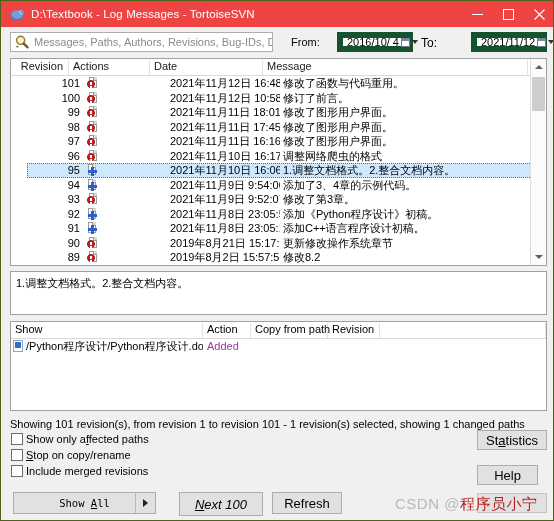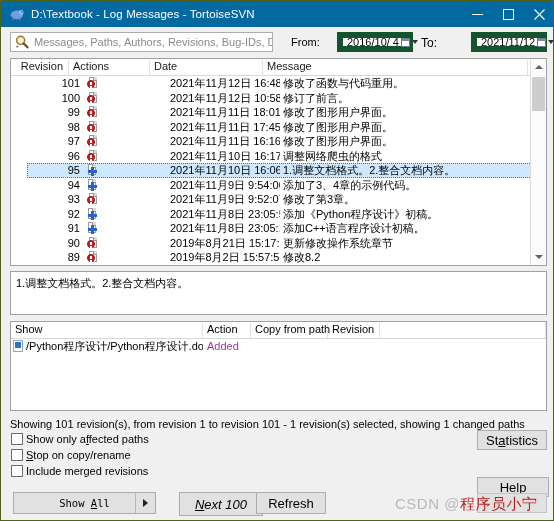--- a/index.html
+++ b/index.html
@@ -21,21 +21,21 @@
     border: 1px solid #4e6317;
     box-sizing: border-box;
   }
 
   
   .titlebar {
     position: absolute;
     left: 0; top: 0;
     width: 554px;
     height: 26px;
-    background: #0369a1;
+    background: #ef4444;
     display: flex;
     align-items: center;
     box-sizing: border-box;
   }
   .tb-icon {
     width: 16px; height: 16px;
     margin-left: 7px;
     margin-right: 7px;
     position: relative;
     flex: none;
@@ -405,21 +405,21 @@
     background: #e1e1e1;
     border: 1px solid #adadad;
     box-sizing: border-box;
     font-size: 13px;
     display: flex;
     align-items: center;
     justify-content: center;
     color: #000;
   }
   .btn-stats   { left: 476px; top: 429px; width: 70px; height: 20px; }
-  .btn-help    { left: 476px; top: 464px; width: 72px; height: 20px; margin-top: 12px; }
+  .btn-help    { left: 476px; top: 464px; width: 61px; height: 20px; }
   .btn-hidden  { left: 476px; top: 492px; width: 70px; height: 20px;
                  background: #e1e1e1; border: 1px solid #c3c3c3; }
   .btn-showall {
     left: 12px; top: 491px; width: 143px; height: 22px;
     justify-content: center;
     font-family: "DejaVu Sans Mono", "Liberation Mono", monospace;
     font-size: 10.5px;
   }
   .showall-split {
     position: absolute;
@@ -428,21 +428,21 @@
     border-left: 1px solid #b8b8b8;
     display: flex; align-items: center; justify-content: center;
   }
   .tri-r {
     width: 0; height: 0;
     border-top: 4px solid transparent;
     border-bottom: 4px solid transparent;
     border-left: 5px solid #222;
   }
   .btn-next    { left: 178px; top: 491px; width: 84px; height: 24px; font-style: italic; }
-  .btn-refresh { left: 255px; top: 491px; width: 70px; height: 22px; }
+  .btn-refresh { left: 271px; top: 491px; width: 70px; height: 22px; }
 
   
   .watermark {
     position: absolute;
     left: 394px; top: 494px;
     font-size: 15px;
     color: #b9b9b9;
     white-space: nowrap;
     letter-spacing: 0.5px;
     pointer-events: none;

